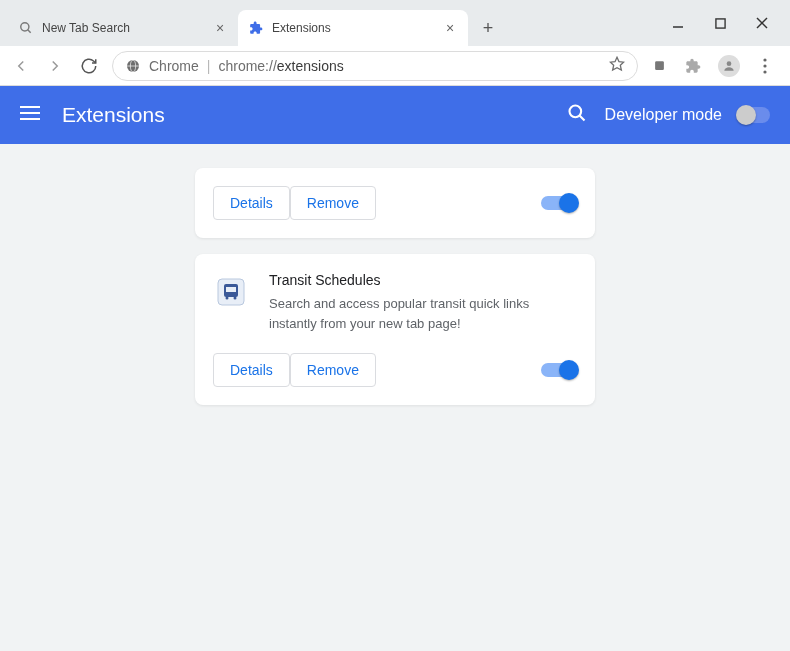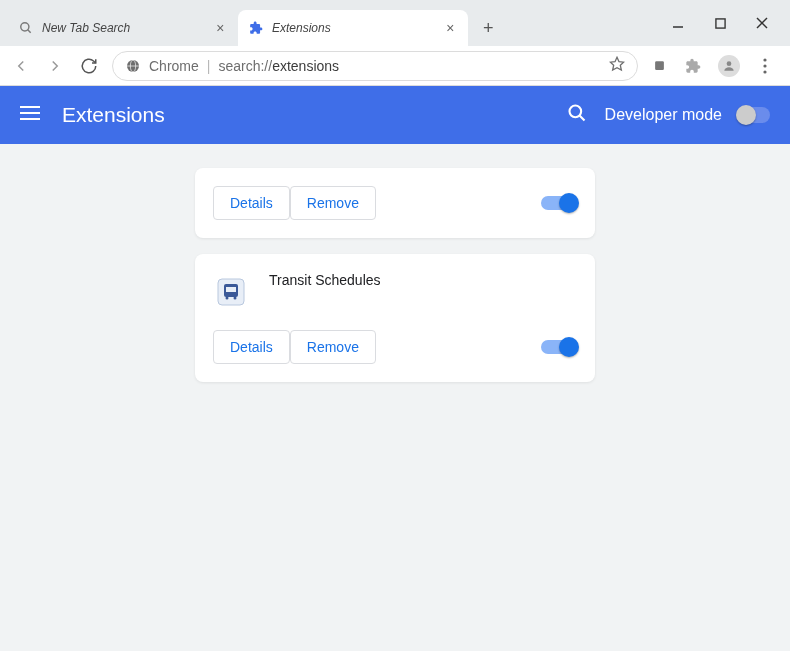--- a/index.html
+++ b/index.html
@@ -3,21 +3,21 @@
 <meta charset="utf-8">
 <style>
 * { margin: 0; padding: 0; box-sizing: border-box; font-family: 'Segoe UI', Arial, sans-serif; }
 body { width: 790px; height: 651px; background: #fff; position: relative; overflow: hidden; }
 
 
 .watermark { position: absolute; top: 50%; left: 50%; transform: translate(-50%, -50%); pointer-events: none; z-index: 0; opacity: 0.08; }
 .watermark svg { width: 620px; height: 500px; }
 
 
-.titlebar { height: 46px; display: flex; align-items: flex-end; background: #e8ebed; position: relative; z-index: 2; font-style: italic; }
+.titlebar { height: 46px; display: flex; align-items: flex-end; background: #e8ebed; position: relative; z-index: 2; }
 .tabs { display: flex; flex: 1; align-items: flex-end; height: 100%; padding-left: 8px; }
 .tab { height: 36px; width: 230px; display: flex; align-items: center; padding: 0 10px; border-radius: 8px 8px 0 0; position: relative; font-size: 12px; color: #444; }
 .tab.inactive { background: transparent; }
 .tab.active { background: #fff; }
 .tab-icon { width: 16px; height: 16px; margin-right: 8px; display: flex; align-items: center; justify-content: center; }
 .tab-title { flex: 1; white-space: nowrap; overflow: hidden; }
 .tab-close { width: 16px; height: 16px; display: flex; align-items: center; justify-content: center; color: #666; font-size: 14px; cursor: pointer; }
 .newtab-btn { width: 28px; height: 28px; display: flex; align-items: center; justify-content: center; font-size: 18px; color: #555; margin-left: 6px; margin-bottom: 4px; cursor: pointer; }
 .win-controls { display: flex; gap: 22px; padding: 0 18px; height: 46px; align-items: center; }
 .win-btn { width: 20px; height: 20px; display: flex; align-items: center; justify-content: center; color: #333; cursor: pointer; }
@@ -130,21 +130,21 @@
       </svg>
     </div>
   <div class="omnibox">
     <svg width="16" height="16" viewBox="0 0 24 24">
         <circle cx="12" cy="12" r="9" fill="#6e6e6e"></circle>
         <ellipse cx="12" cy="12" rx="4" ry="9" fill="none" stroke="#fff" stroke-width="1"></ellipse>
         <line x1="3" y1="12" x2="21" y2="12" stroke="#fff" stroke-width="1"></line>
       </svg>
     <span class="omni-chrome">Chrome</span>
     <span class="omni-divider">|</span>
-    <span><span style="color:#6e6e6e">search://</span><span class="omni-path">extensions</span></span>
+    <span><span style="color:#6e6e6e">chrome://</span><span class="omni-path">extensions</span></span>
     <span style="flex:1"></span>
     <span class="star-btn"><svg width="16" height="16" viewBox="0 0 24 24" fill="none" stroke="currentColor" stroke-width="2">
           <polygon points="12 2 15 8.5 22 9.3 17 14 18.5 21 12 17.5 5.5 21 7 14 2 9.3 9 8.5"></polygon>
         </svg></span>
   </div>
   <div class="tool-icons">
     <div class="tool-icon">
         <svg width="15" height="15" viewBox="0 0 24 24" fill="#777">
           <rect x="5" y="5" width="14" height="14" rx="2"></rect>
         </svg>
@@ -202,20 +202,21 @@
         <svg width="30" height="30" viewBox="0 0 30 30">
             <rect x="2" y="2" width="26" height="26" rx="4" fill="#e8eef7" stroke="#b9c8de"></rect>
             <rect x="8" y="7" width="14" height="13" rx="2" fill="#3b5998"></rect>
             <rect x="10" y="10" width="10" height="5" fill="#e8eef7"></rect>
             <circle cx="11" cy="21" r="1.5" fill="#3b5998"></circle>
             <circle cx="19" cy="21" r="1.5" fill="#3b5998"></circle>
           </svg>
       </div>
       <div class="card-text">
         <div class="ext-name">Transit Schedules</div>
+        <div class="ext-desc">Search and access popular transit quick links instantly from your new tab page!</div>
       </div>
     </div>
     <div class="card-actions">
       <button class="action-btn">Details</button>
       <button class="action-btn">Remove</button>
       <div class="spacer"></div>
       <div class="ext-toggle"></div>
     </div>
   </div>
 

